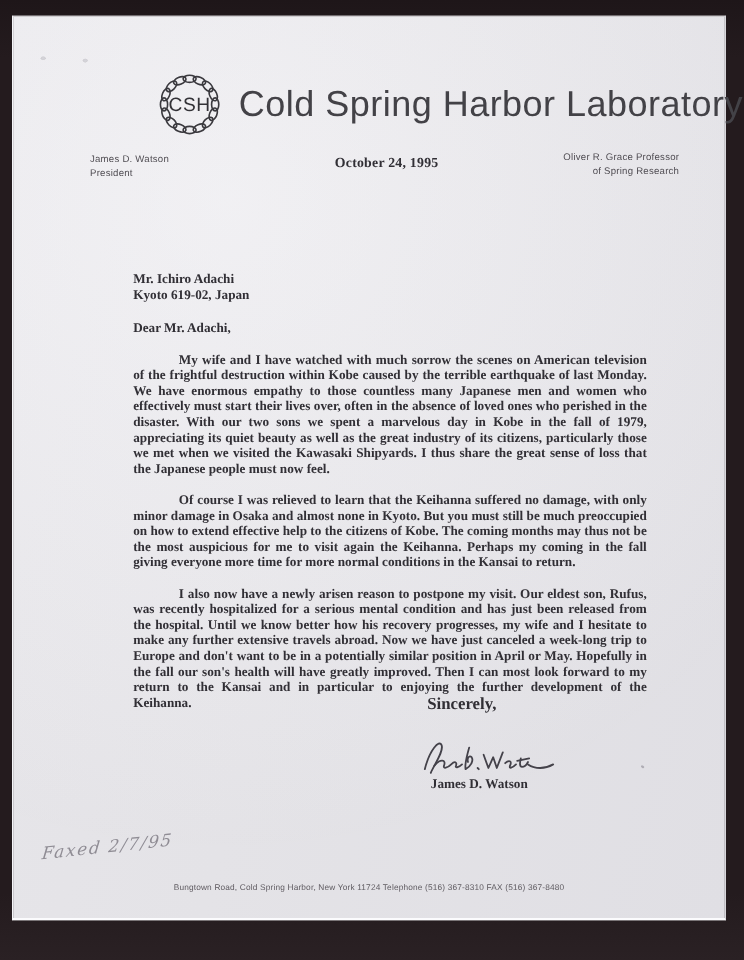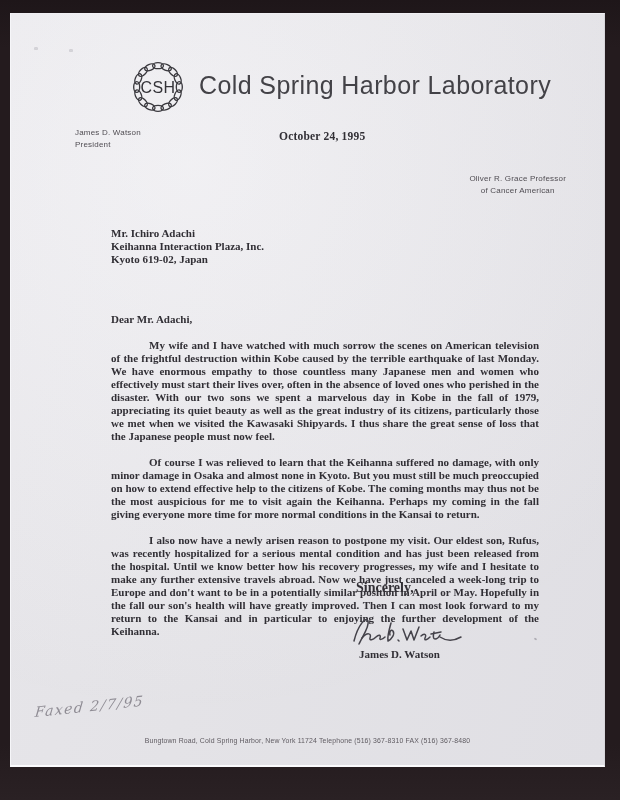--- a/index.html
+++ b/index.html
@@ -16,37 +16,37 @@
     border-right:1px solid #d7d6db;
     border-bottom:2px solid #fbfbfd;
     box-sizing:border-box;
   }
   .sheen{position:absolute;inset:0;pointer-events:none;
     background:radial-gradient(120% 90% at 30% 20%, rgba(255,255,255,0.25), rgba(0,0,0,0.03) 80%);}
   
   .logo{position:absolute;left:116px;top:42px;width:62px;height:62px;}
   .org-title{
     position:absolute;left:188px;top:57px;
-    font-family:"Liberation Sans",sans-serif;font-size:25px;font-weight:400;
+    font-family:"Liberation Sans",sans-serif;font-size:30px;font-weight:400;
     color:#434247;letter-spacing:0.4px;white-space:nowrap;
   }
   .hdr-small{
     font-family:"Liberation Sans",sans-serif;font-size:8px;line-height:11.5px;
     color:#504d53;letter-spacing:0.2px;
   }
   .sender-block{position:absolute;left:64px;top:113px;}
-  .prof-block{position:absolute;right:38px;top:111px;text-align:center;margin-top:48px;}
+  .prof-block{position:absolute;right:38px;top:111px;text-align:right;}
   .date{
     position:absolute;left:268px;top:116px;
     font-size:11.5px;font-weight:bold;color:#2c2b30;letter-spacing:0.2px;
   }
   
   .typewriter{font-family:"Liberation Serif",serif;font-weight:bold;color:#312f35;}
   .recipient{position:absolute;left:100px;top:183px;font-size:11px;line-height:13px;margin-top:30px;}
-  .letter-body{position:absolute;left:100px;top:254px;width:428px;font-size:11px;line-height:13px;margin-top:45px;}
+  .letter-body{position:absolute;left:100px;top:254px;width:428px;font-size:11px;line-height:13px;}
   .letter-body p{margin:0 0 13px 0;text-indent:38px;text-align:justify;}
   .salutation{margin:0 0 13px 0;}
   .valediction{position:absolute;left:345px;top:566px;font-size:14px;}
   .signature{position:absolute;left:336px;top:594px;width:122px;height:46px;}
   .typed-name{position:absolute;left:348px;top:634px;font-size:11px;}
   
   .pencil-note{
     position:absolute;left:24px;top:690px;
     font-family:"DejaVu Serif",serif;font-style:italic;
     font-size:14px;color:#8f8c94;letter-spacing:1.5px;
@@ -95,26 +95,25 @@
 
   <div class="sender-block hdr-small">
     <div>James D. Watson</div>
     <div>President</div>
   </div>
 
   <div class="date typewriter">October 24, 1995</div>
 
   <div class="prof-block hdr-small">
     <div>Oliver R. Grace Professor</div>
-    <div>of Cancer American</div>
+    <div>of Spring Research</div>
   </div>
 
   <div class="recipient typewriter">
     <div>Mr. Ichiro Adachi</div>
-    <div>Keihanna Interaction Plaza, Inc.</div>
     <div>Kyoto 619-02, Japan</div>
   </div>
 
   <div class="letter-body typewriter">
     <div class="salutation">Dear Mr. Adachi,</div>
     <p>My wife and I have watched with much sorrow the scenes on American television of the frightful destruction within Kobe caused by the terrible earthquake of last Monday.  We have enormous empathy to those countless many Japanese men and women who effectively must start their lives over, often in the absence of loved ones who perished in the disaster.  With our two sons we spent a marvelous day in Kobe in the fall of 1979, appreciating its quiet beauty as well as the great industry of its citizens, particularly those we met when we visited the Kawasaki Shipyards.  I thus share the great sense of loss that the Japanese people must now feel.</p>
     <p>Of course I was relieved to learn that the Keihanna suffered no damage, with only minor damage in Osaka and almost none in Kyoto.  But you must still be much preoccupied on how to extend effective help to the citizens of Kobe.  The coming months may thus not be the most auspicious for me to visit again the Keihanna.  Perhaps my coming in the fall giving everyone more time for more normal conditions in the Kansai to return.</p>
     <p>I also now have a newly arisen reason to postpone my visit.  Our eldest son, Rufus, was recently hospitalized for a serious mental condition and has just been released from the hospital.  Until we know better how his recovery progresses, my wife and I hesitate to make any further extensive travels abroad.  Now we have just canceled a week-long trip to Europe and don't want to be in a potentially similar position in April or May.  Hopefully in the fall our son's health will have greatly improved.  Then I can most look forward to my return to the Kansai and in particular to enjoying the further development of the Keihanna.</p>
   </div>
 

